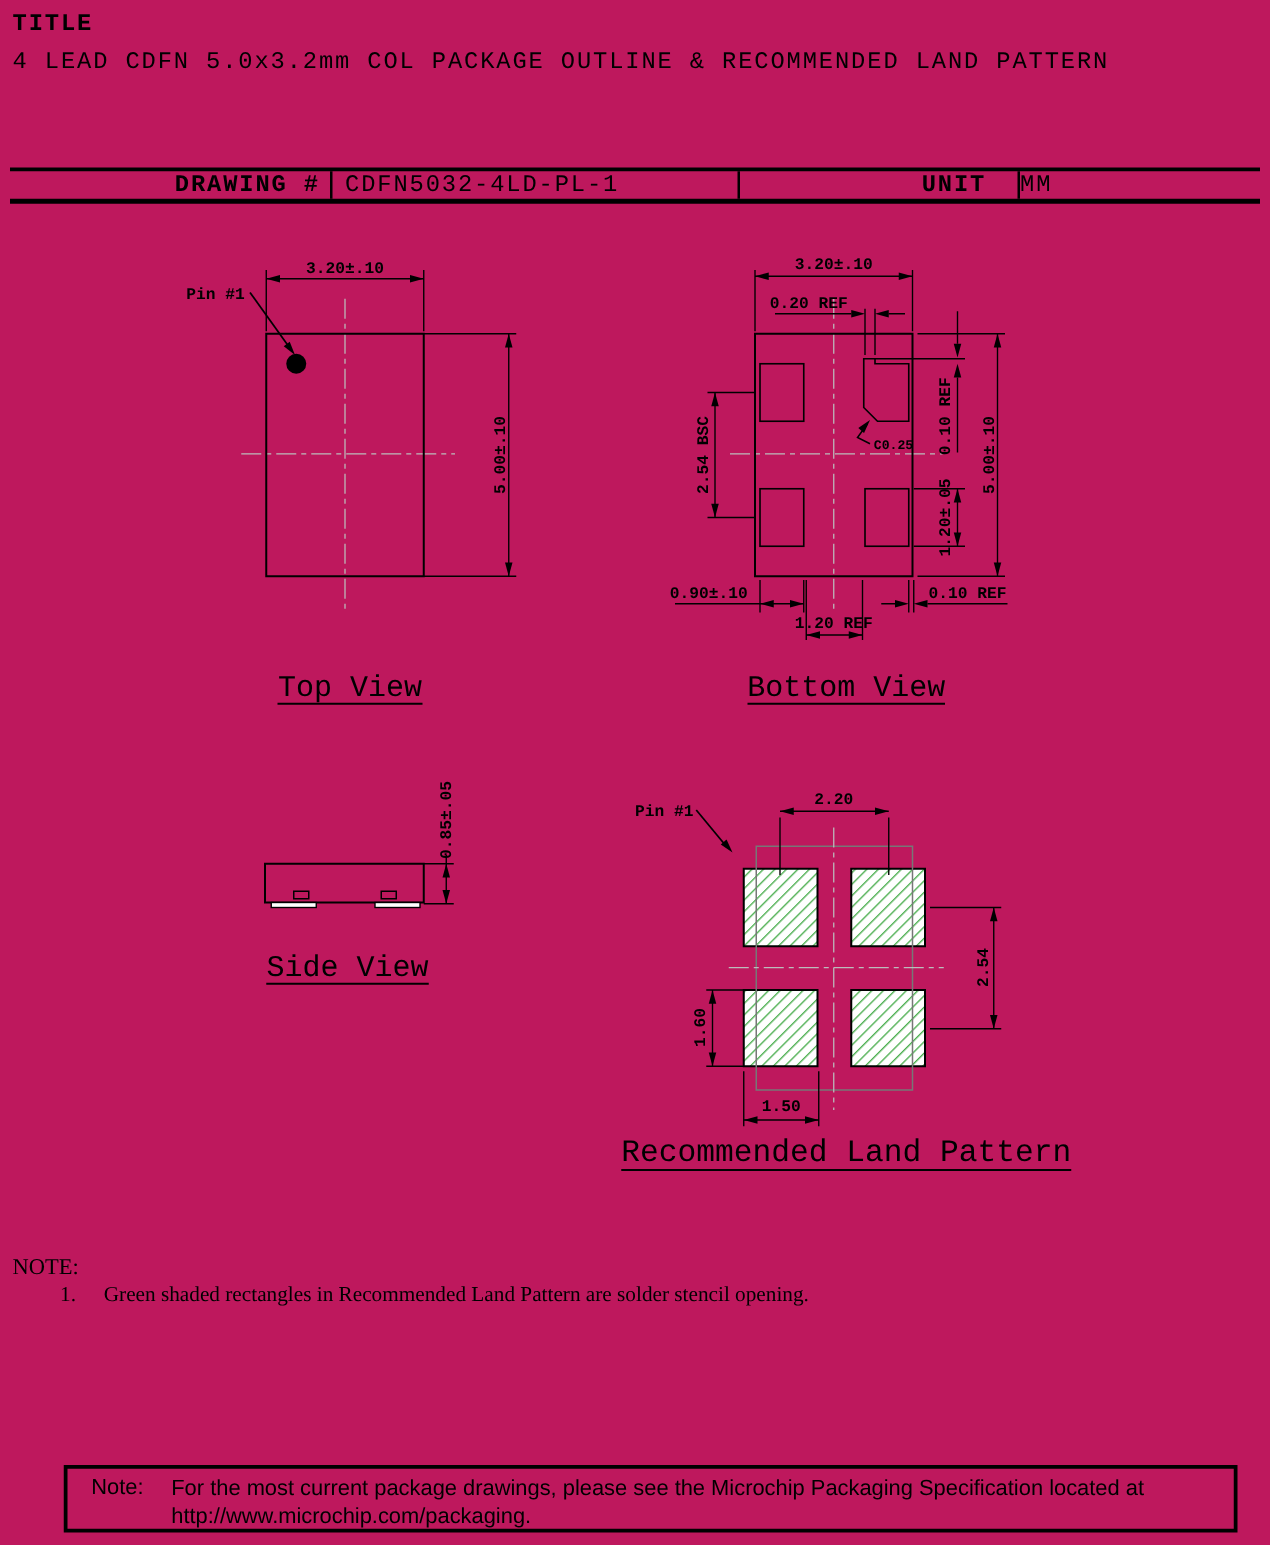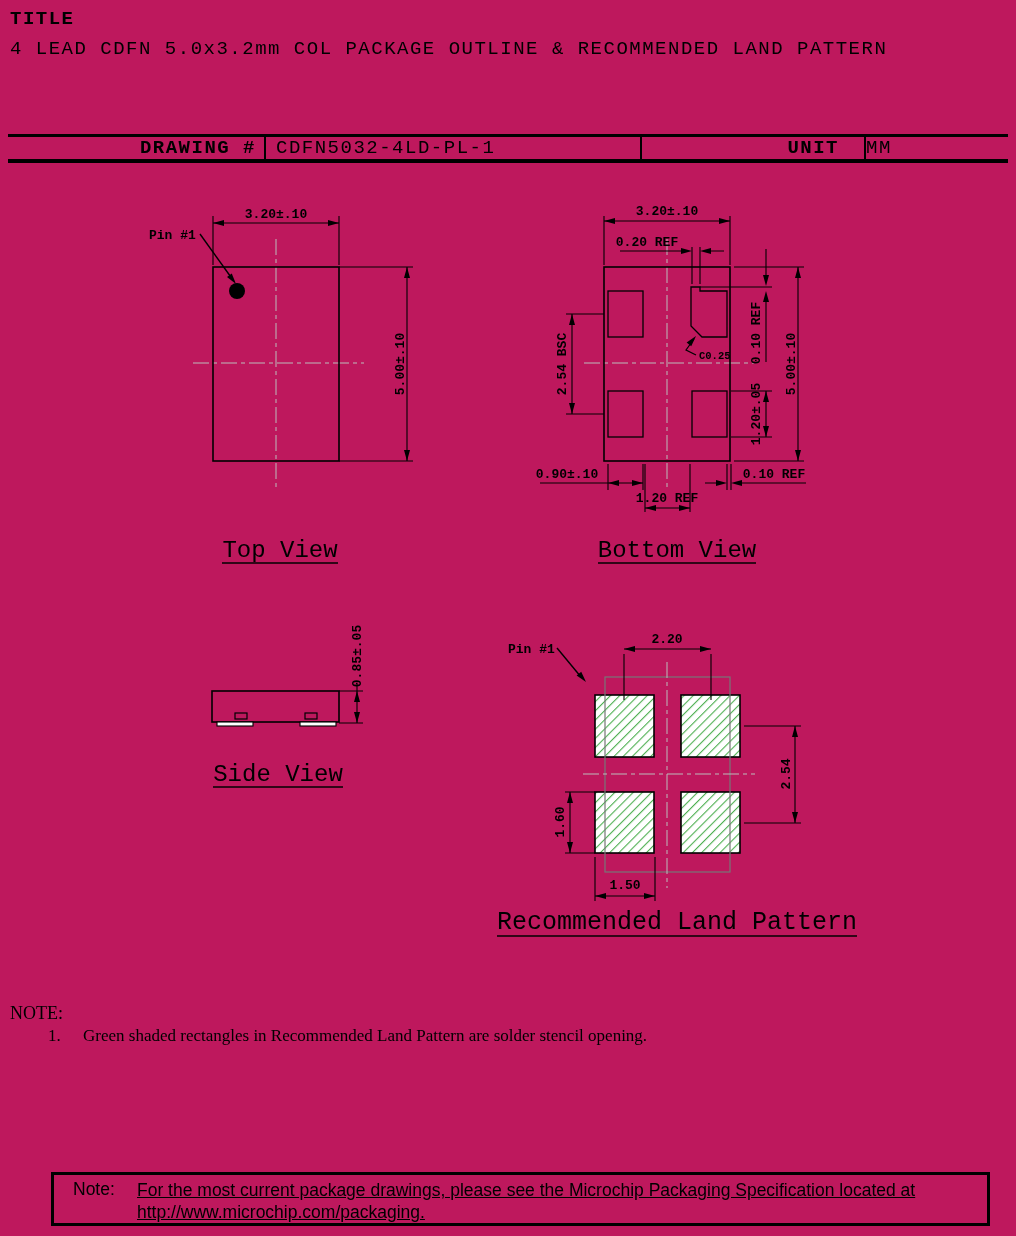--- a/index.html
+++ b/index.html
@@ -7,36 +7,36 @@
         font-family:"Liberation Mono",monospace;color:#000;}
   .abs{position:absolute;}
   .cadtxt{font-family:"Liberation Mono",monospace;letter-spacing:1.5px;white-space:pre;}
   .hdr-label{left:10px;top:8px;font-size:19px;font-weight:bold;}
   .hdr-title{left:10px;top:38px;font-size:19px;}
   .hdr-table{left:8px;top:86px;width:1000px;height:22px;
              border-top:3px solid #000;border-bottom:4px solid #000;
              display:flex;align-items:center;font-size:19px;margin-top:48px;}
   .hdr-table .cell{height:100%;display:flex;align-items:center;box-sizing:border-box;}
   .c1{width:258px;justify-content:flex-end;padding-right:8px;font-weight:bold;border-right:2px solid #000;}
-  .c2{width:376px;padding-left:10px;border-right:2px solid #000;}
+  .c2{width:326px;padding-left:10px;border-right:2px solid #000;}
   .c3{width:224px;justify-content:flex-end;padding-right:25px;font-weight:bold;border-right:2px solid #000;}
   .c4{flex:1;}
   svg text{font-family:"Liberation Mono",monospace;fill:#000;}
   .dim{font-size:13px;font-weight:bold;}
   .dimsm{font-size:10.5px;font-weight:bold;}
   .vlabel{font-size:24px;}
   .vlabel-lg{font-size:25px;}
   .notes{left:10px;top:1003px;font-family:"Liberation Serif",serif;font-size:18px;}
   .notes-item{left:48px;top:1026px;font-family:"Liberation Serif",serif;font-size:17px;display:flex;}
   .notes-item .num{width:35px;}
   .footer-box{left:51px;top:1172px;width:933px;height:44px;border:3px solid #000;
               font-family:"Liberation Sans",sans-serif;font-size:17.5px;
               display:flex;padding-top:4px;box-sizing:content-box;}
   .footer-box .flabel{width:64px;margin-left:19px;}
-  .footer-box .ftext{width:820px;line-height:22px;text-decoration:underline;}
+  .footer-box .ftext{width:820px;line-height:22px;}
 </style>
 </head>
 <body>
 
 <div class="page">
 
   <div class="abs cadtxt hdr-label">TITLE</div>
   <div class="abs cadtxt hdr-title">4 LEAD CDFN 5.0x3.2mm COL PACKAGE OUTLINE &amp; RECOMMENDED LAND PATTERN</div>
   <div class="abs cadtxt hdr-table">
     <div class="cell c1">DRAWING #</div>

